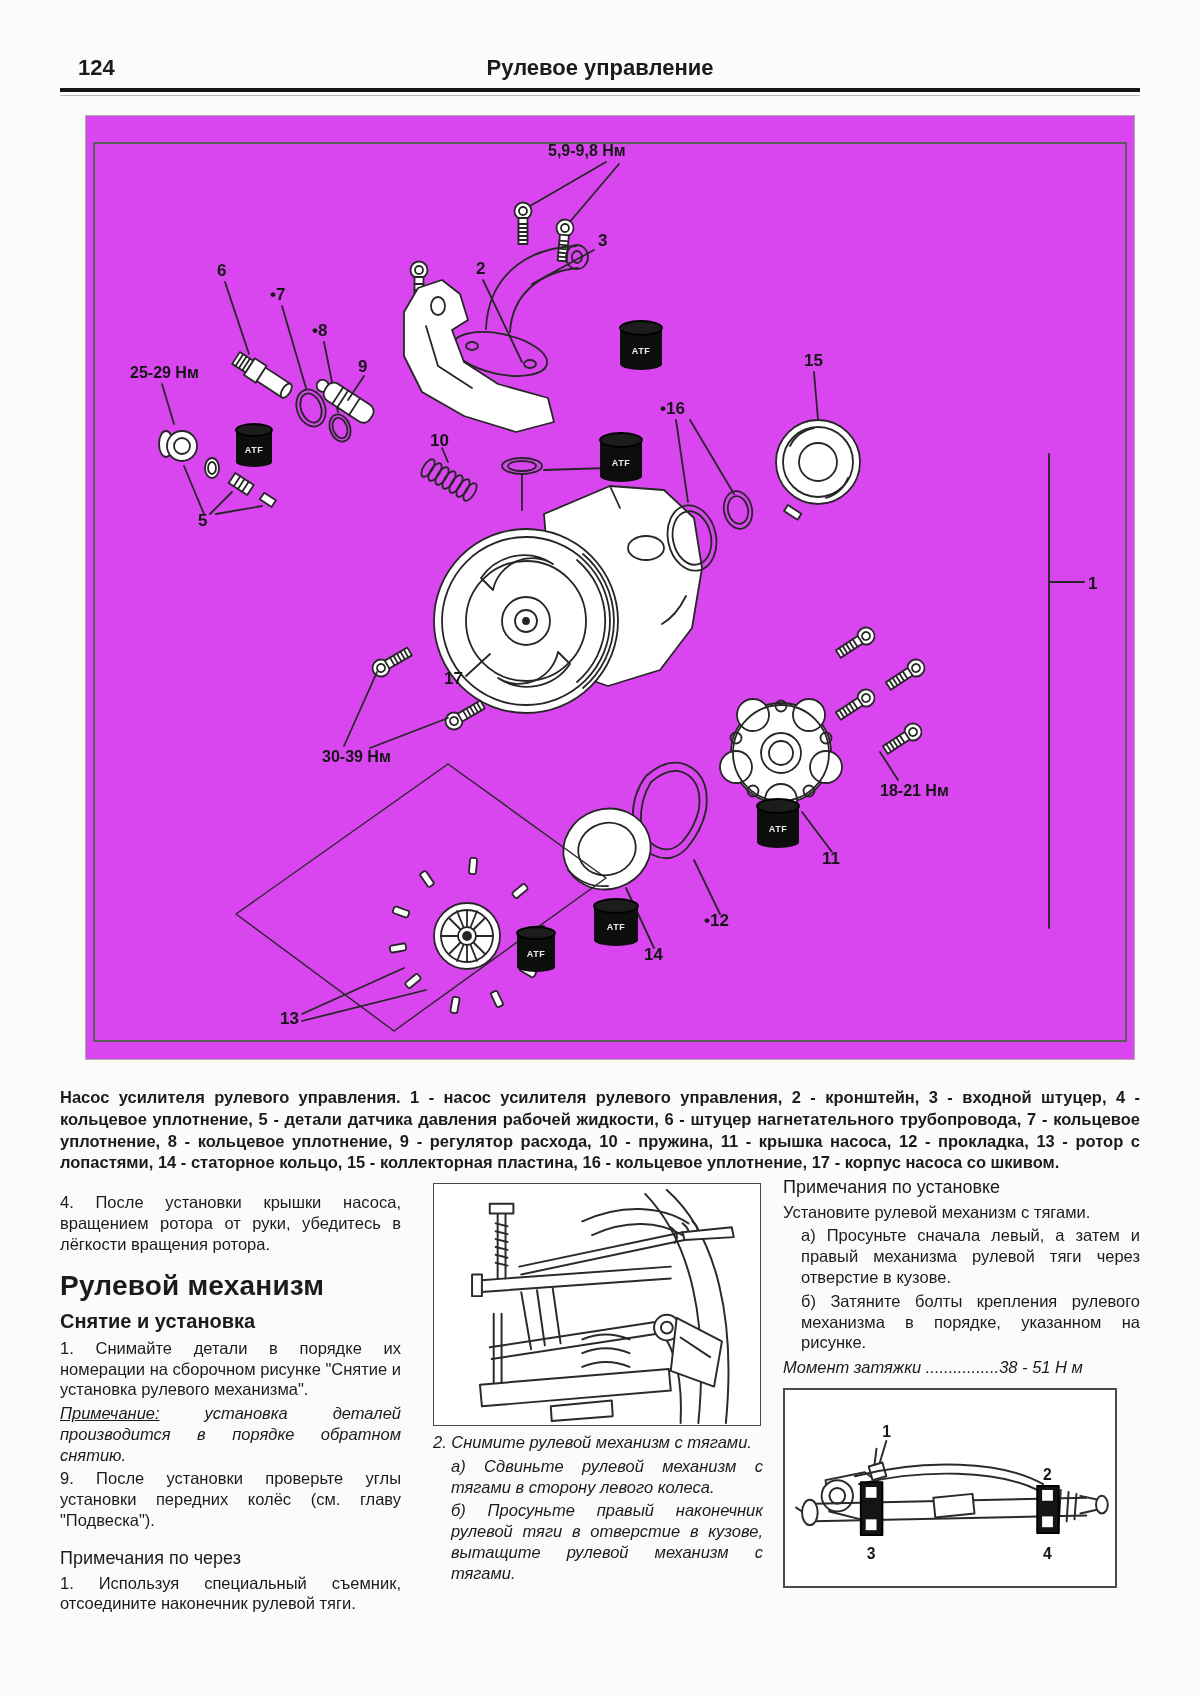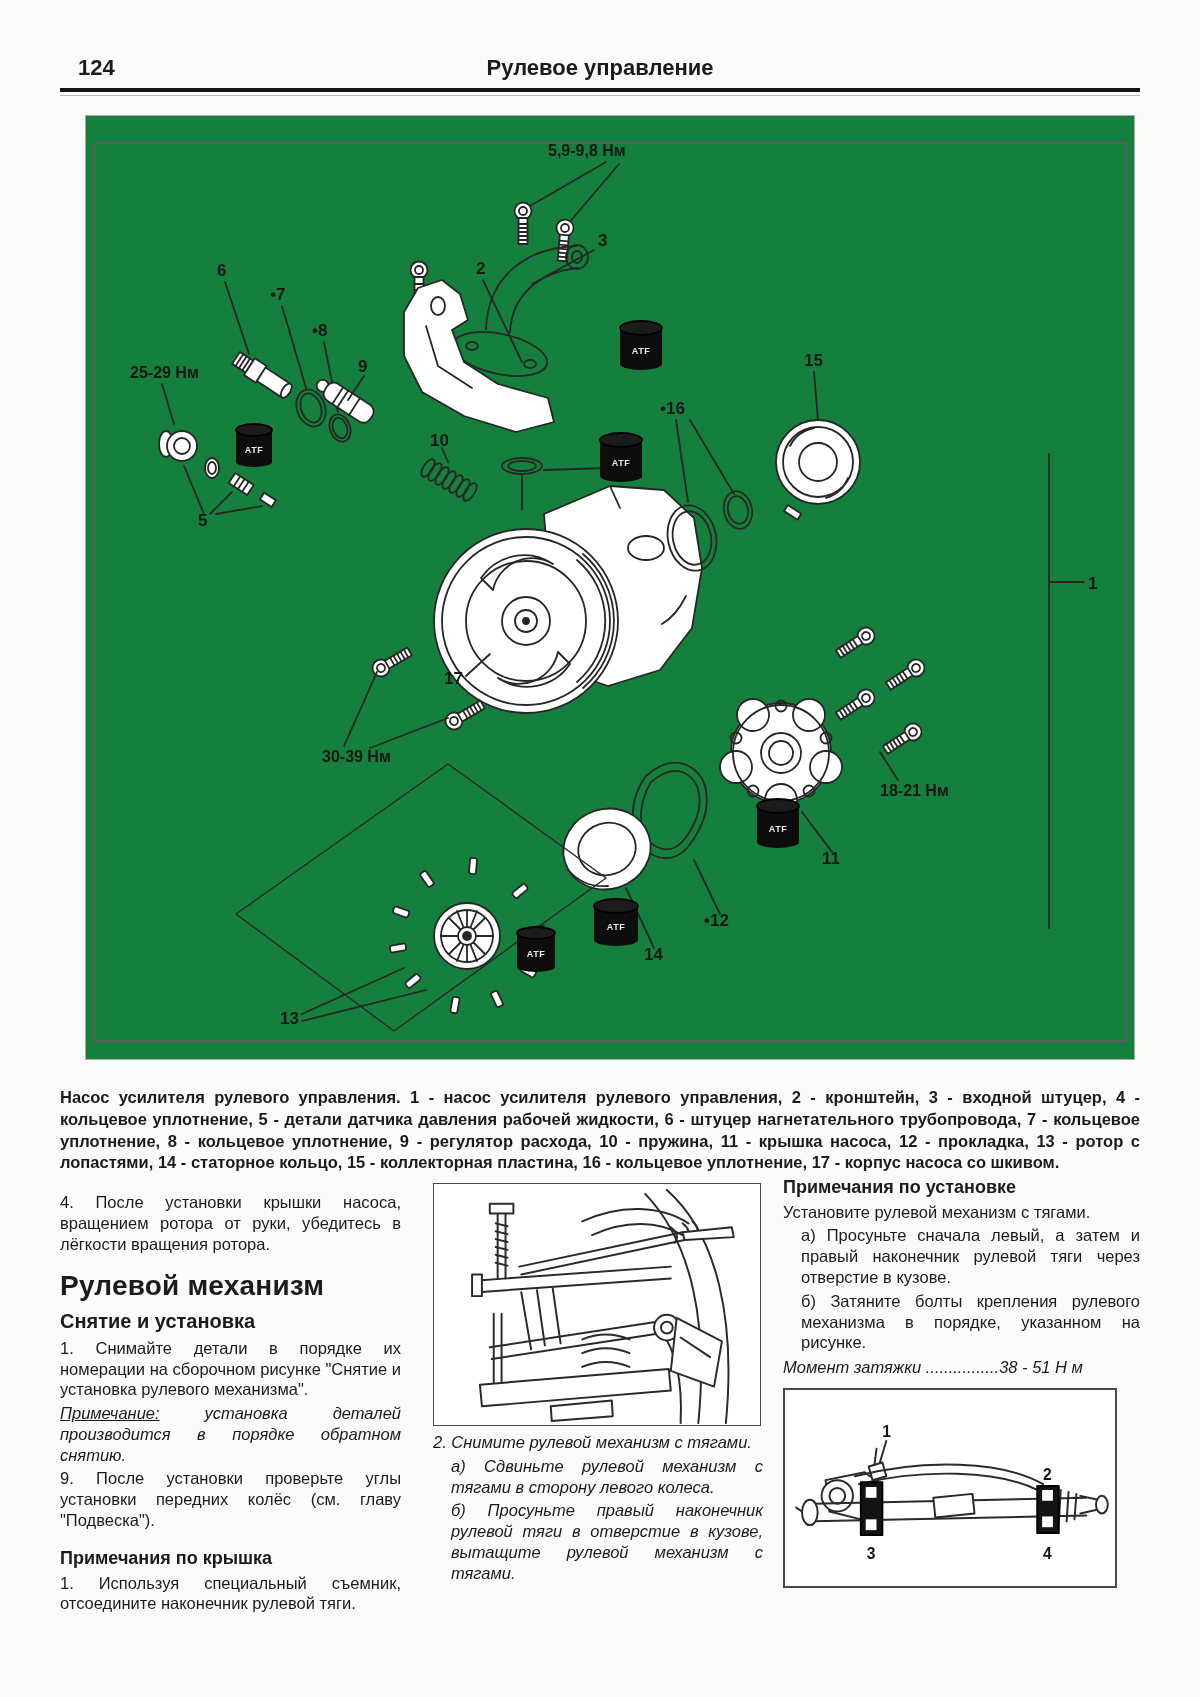--- a/index.html
+++ b/index.html
@@ -9,39 +9,39 @@
     font-family:"Liberation Sans", sans-serif;
     -webkit-font-smoothing:antialiased;
   }
   .abs{position:absolute;}
   
   .page-num{left:78px;top:55px;font-size:22px;font-weight:bold;}
   .page-title{left:0;right:0;top:55px;text-align:center;font-size:22px;font-weight:bold;}
   .head-rule{left:60px;top:88px;width:1080px;height:4px;background:#151515;}
   .head-rule2{left:60px;top:95px;width:1080px;height:1px;background:#b9b9b9;}
   
-  .fig-main{left:85px;top:115px;width:1048px;height:943px;border:1px solid #ababab;background:#15803d;}
+  .fig-main{left:85px;top:115px;width:1048px;height:943px;border:1px solid #ababab;background:#d946ef;}
   .fig-main svg{display:block;width:100%;height:100%;}
   svg .lbl{font:bold 17px "Liberation Sans",sans-serif;fill:#161616;stroke:none;}
   svg .torq{font:bold 16px "Liberation Sans",sans-serif;fill:#161616;stroke:none;}
   svg .atf-txt{font:bold 9px "Liberation Sans",sans-serif;fill:#ececec;stroke:none;letter-spacing:.5px;}
   svg .s-lbl{font:bold 16px "Liberation Sans",sans-serif;fill:#161616;stroke:none;}
   
   .caption{left:60px;top:1087px;width:1080px;font-size:16.5px;font-weight:bold;
     line-height:1.32;text-align:justify;}
   
   .col{font-size:16.5px;line-height:1.26;}
   .col p{margin:0 0 3px 0;text-align:justify;}
   .col p.item{padding-left:18px;}
   .col-left{left:60px;top:1192px;width:341px;}
   .col-mid{left:433px;top:1183px;width:330px;font-style:italic;}
   .col-right{left:783px;top:1176px;width:357px;}
   .h-big{font-size:28px;font-weight:bold;margin:14px 0 5px 0;letter-spacing:.2px;}
   .h-sub{font-size:20px;font-weight:bold;margin:0 0 4px 0;}
-  .h-note{font-size:18px;font-weight:bold;margin:16px 0 3px 0;}
+  .h-note{font-size:18px;font-weight:normal;margin:16px 0 3px 0;}
   .note-p{font-style:italic;}
   .note-lbl{text-decoration:underline;}
   .fig-frame{border:2px solid #4a4a4a;background:#fff;}
   .fig-mid{width:326px;height:241px;margin:0 0 6px 0;border-width:1.5px;}
   .fig-rack{width:330px;height:196px;margin-top:10px;}
   .fig-frame svg{display:block;width:100%;height:100%;}
   .torque-line{font-style:italic;margin-top:4px;white-space:nowrap;font-size:16.5px;}
 </style>
 </head>
 <body>
@@ -351,21 +351,21 @@
 
 <div class="abs caption">Насос усилителя рулевого управления. 1 - насос усилителя рулевого управления, 2 - кронштейн, 3 - входной штуцер, 4 - кольцевое уплотнение, 5 - детали датчика давления рабочей жидкости, 6 - штуцер нагнетательного трубопровода, 7 - кольцевое уплотнение, 8 - кольцевое уплотнение, 9 - регулятор расхода, 10 - пружина, 11 - крышка насоса, 12 - прокладка, 13 - ротор с лопастями, 14 - статорное кольцо, 15 - коллекторная пластина, 16 - кольцевое уплотнение, 17 - корпус насоса со шкивом.</div>
 
 <div class="abs col col-left">
   <p>4. После установки крышки насоса, вращением ротора от руки, убедитесь в лёгкости вращения ротора.</p>
   <div class="h-big">Рулевой механизм</div>
   <div class="h-sub">Снятие и установка</div>
   <p>1. Снимайте детали в порядке их номерации на сборочном рисунке "Снятие и установка рулевого механизма".</p>
   <p class="note-p"><span class="note-lbl">Примечание:</span><span> установка деталей производится в порядке обратном снятию.</span></p>
   <p>9. После установки проверьте углы установки передних колёс (см. главу "Подвеска").</p>
-  <div class="h-note">Примечания по крышка</div>
+  <div class="h-note">Примечания по через</div>
   <p>1. Используя специальный съемник, отсоедините наконечник рулевой тяги.</p>
 </div>
 
 <div class="abs col col-mid">
   <div class="fig-frame fig-mid">
     <svg viewBox="0 0 330 245">
       <g stroke="#2a2a2a" stroke-width="2" fill="none" stroke-linecap="round" stroke-linejoin="round">
         <path d="M236,6 C288,52 306,140 296,243"></path>
         <path d="M214,10 C262,60 278,142 268,243"></path>
         <path d="M250,243 C252,200 246,170 230,150"></path>
@@ -392,21 +392,21 @@
     </svg>
   </div>
   <p>2. Снимите рулевой механизм с тягами.</p>
   <p class="item">а) Сдвиньте рулевой механизм с тягами в сторону левого колеса.</p>
   <p class="item">б) Просуньте правый наконечник рулевой тяги в отверстие в кузове, вытащите рулевой механизм с тягами.</p>
 </div>
 
 <div class="abs col col-right">
   <div class="h-note" style="margin-top:0;">Примечания по установке</div>
   <p>Установите рулевой механизм с тягами.</p>
-  <p class="item">а) Просуньте сначала левый, а затем и правый наконечник рулевой тяги через отверстие в кузове.</p>
+  <p class="item">а) Просуньте сначала левый, а затем и правый механизма рулевой тяги через отверстие в кузове.</p>
   <p class="item">б) Затяните болты крепления рулевого механизма в порядке, указанном на рисунке.</p>
   <div class="torque-line"><span>Момент затяжки </span><span>................</span><span>38 - 51 Н м</span></div>
 
   <div class="fig-frame fig-rack">
     <svg viewBox="0 0 334 200">
       <g stroke="#2a2a2a" stroke-width="2" fill="none" stroke-linecap="round" stroke-linejoin="round">
         <text class="s-lbl" x="98" y="48">1</text>
         <path d="M102,52 L90,92"></path>
         <path d="M40,92 L80,84 L96,96 L96,124 L76,132 L44,124 Z" fill="#fff"></path>
         <circle cx="52" cy="108" r="16" fill="#fff"></circle>

